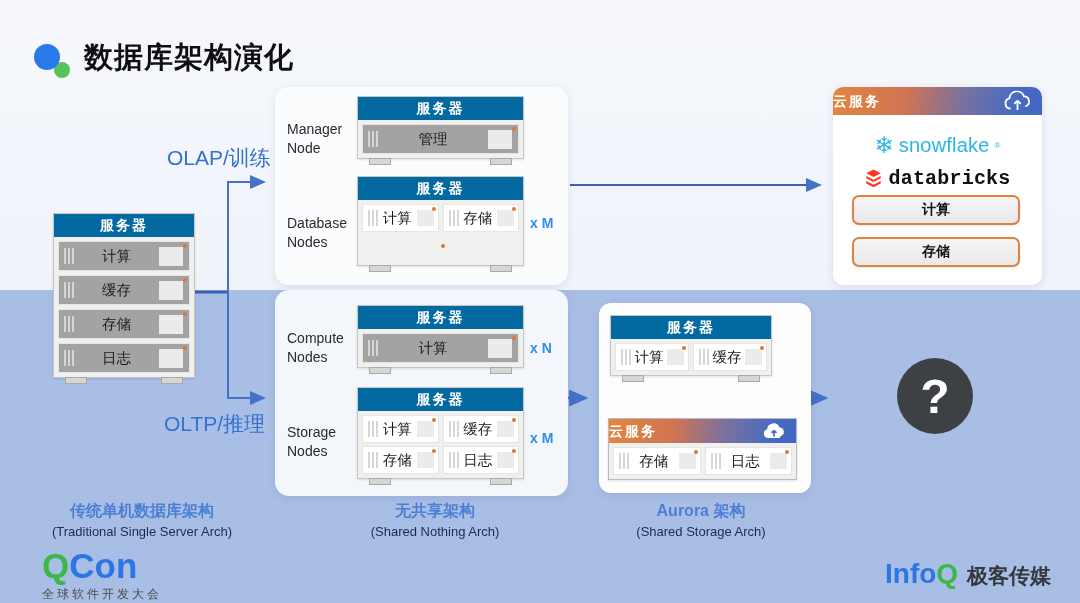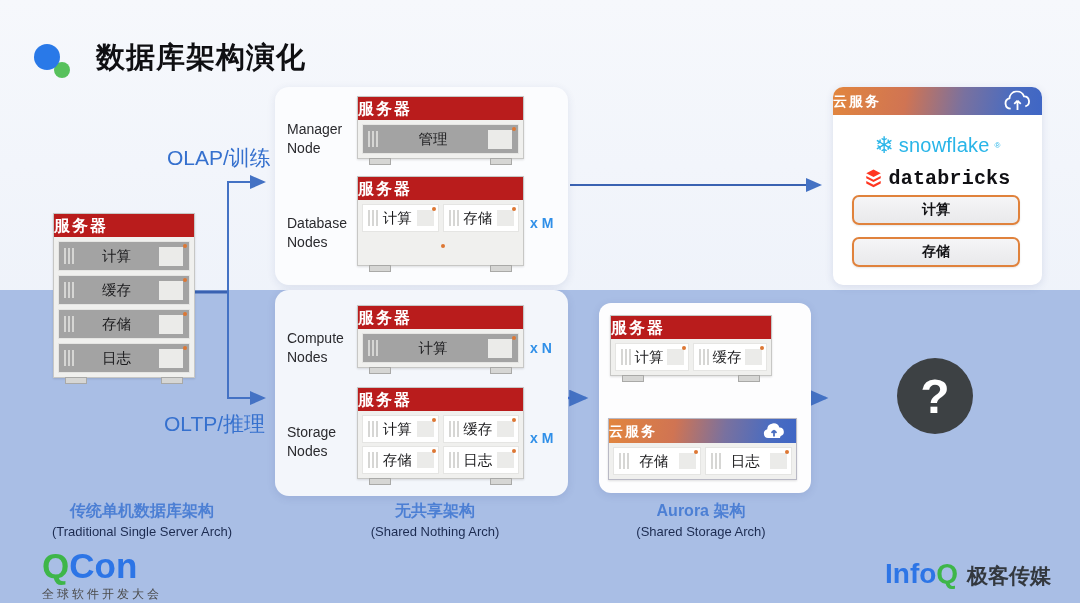--- a/index.html
+++ b/index.html
@@ -2,38 +2,38 @@
 <html><head>
 <meta charset="utf-8">
 <style>
   html,body{margin:0;padding:0;}
   body{font-family:"Liberation Sans","DejaVu Sans",sans-serif;}
   .slide{position:relative;width:1080px;height:603px;overflow:hidden;
          background:linear-gradient(180deg,#f6f8fc 0%,#eef2fa 55%,#e9eef8 100%);}
   .bg-bottom{position:absolute;left:0;top:290px;width:1080px;height:313px;background:#a9bee5;}
   .dot-blue{position:absolute;left:34px;top:44px;width:26px;height:26px;border-radius:50%;background:#2979e8;z-index:2;}
   .dot-green{position:absolute;left:54px;top:62px;width:16px;height:16px;border-radius:50%;background:#57c15c;z-index:1;}
-  .page-title{position:absolute;left:96px;top:38px;font-size:29px;font-weight:800;color:#0f0f12;letter-spacing:1px;}
+  .page-title{position:absolute;left:84px;top:38px;font-size:29px;font-weight:800;color:#0f0f12;letter-spacing:1px;}
 
   
   .conn{position:absolute;left:0;top:0;z-index:1;}
 
   
   .card{position:absolute;border-radius:14px;z-index:2;}
   .card-top{left:275px;top:87px;width:293px;height:198px;background:#fbfcfe;box-shadow:0 2px 8px rgba(40,60,120,.10);}
   .card-bottom{left:275px;top:290px;width:293px;height:206px;background:#f3f6fb;box-shadow:0 2px 8px rgba(40,60,120,.12);}
   .card-aurora{left:599px;top:303px;width:212px;height:190px;background:#fdfdfe;border-radius:12px;box-shadow:0 2px 8px rgba(40,60,120,.12);}
   .card-cloud{left:833px;top:87px;width:209px;height:198px;background:#fff;border-radius:10px;box-shadow:0 2px 8px rgba(40,60,120,.12);overflow:hidden;}
 
   .node-label{position:absolute;width:72px;font-size:14px;color:#2a2a2e;line-height:1.35;}
   .mult{position:absolute;font-size:14px;font-weight:600;color:#2f8fe8;}
 
   
   .server{position:absolute;background:#f0f0ee;border:1px solid #c7c7c5;box-shadow:0 1px 2px rgba(0,0,0,.12);z-index:2;}
-  .sheader{background:#b91c1c;color:#fff;font-size:16px;font-weight:700;text-align:left;line-height:23px;letter-spacing:2px;}
+  .sheader{background:#0369a1;color:#fff;font-size:14px;font-weight:700;text-align:center;line-height:23px;letter-spacing:2px;}
   .sbody{padding:4px;}
   .srow{position:relative;display:flex;align-items:center;background:#a3a3a3;border:1px solid #e5e5e3;height:28px;margin-bottom:4px;}
   .sbody .srow:last-child,.sbody .srow2:last-child{margin-bottom:0;}
   .vents{display:flex;gap:2px;margin-left:5px;}
   .vents i{width:2px;height:16px;background:#d6d6d4;}
   .rlabel{flex:1;text-align:center;font-size:14.5px;color:#1b1b1d;font-weight:500;}
   .slot{width:24px;height:19px;background:#ebebe9;margin-right:6px;}
   .sdot{position:absolute;top:2px;right:2px;width:4px;height:4px;border-radius:50%;background:#dd7733;}
   .feet{position:absolute;left:11px;right:11px;bottom:-7px;display:flex;justify-content:space-between;}
   .feet i{width:22px;height:7px;background:#d6d6d4;border:1px solid #a9a9a7;box-sizing:border-box;}

